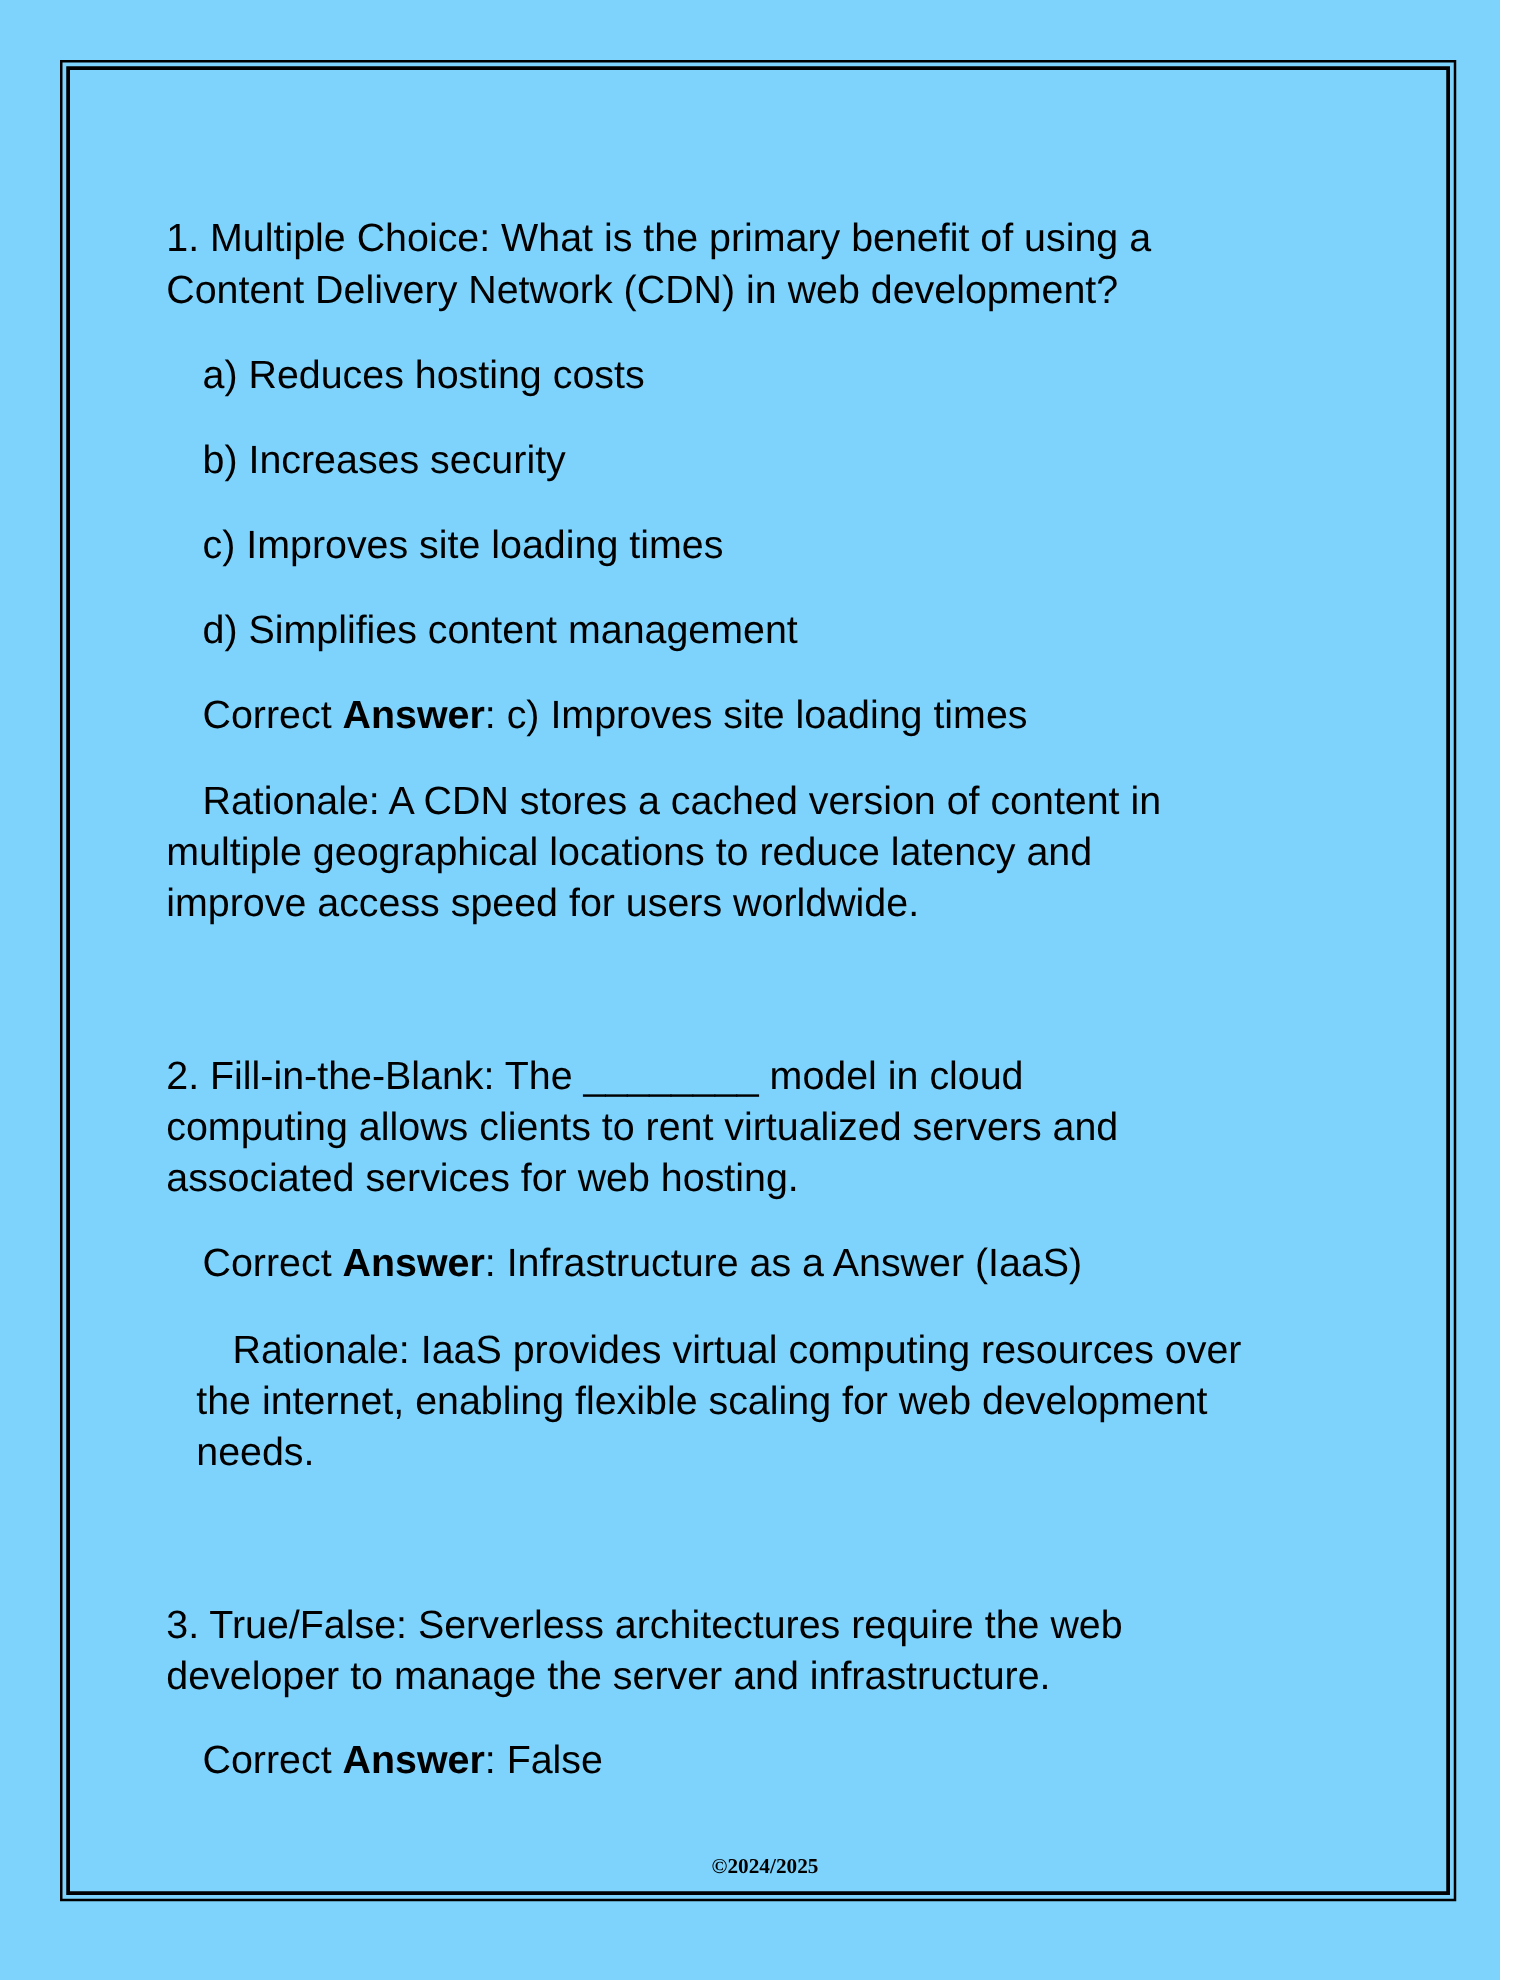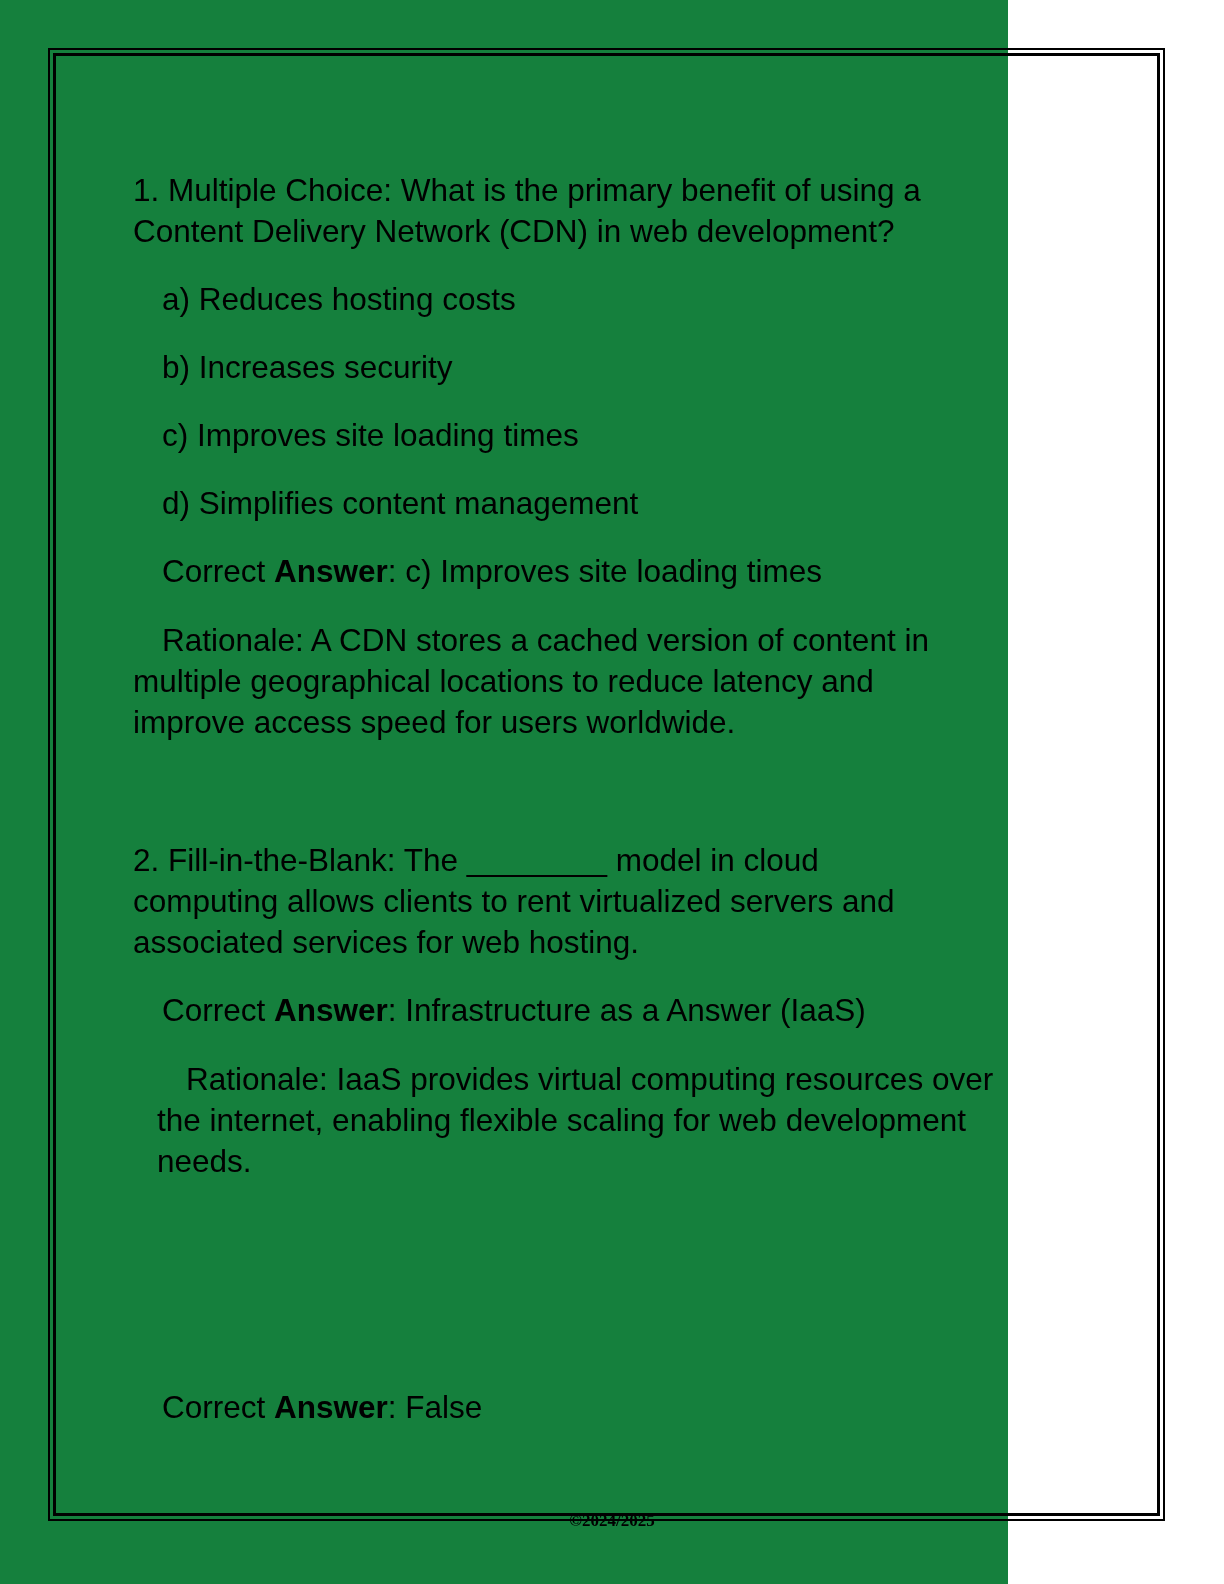--- a/index.html
+++ b/index.html
@@ -1,24 +1,24 @@
 <!DOCTYPE html>
 <html><head>
 <meta charset="utf-8">
 <style>
   html, body { margin:0; padding:0; background:#ffffff; }
   body { width:1224px; height:1584px; position:relative; overflow:hidden; }
-  .page { position:absolute; left:0; top:0; width:1008px; height:1584px; background:#15803d; }
+  .page { position:absolute; left:0; top:0; width:1200px; height:1584px; background:#7dd3fc; }
   .border-outer { position:absolute; left:48px; top:48px; width:1117px; height:1473px; border:2px solid #000; box-sizing:border-box; }
   .border-inner { position:absolute; left:53px; top:53px; width:1107px; height:1463px; border:3px solid #000; box-sizing:border-box; }
   .para { position:absolute; left:133px; font-family:"Liberation Sans", sans-serif; font-size:31.5px; color:#000; line-height:41px; }
   .para div { white-space:nowrap; }
   .indent { left:162px; }
   b { font-weight:bold; }
-  .footer { position:absolute; left:0; width:1224px; top:1483px; text-align:center; font-family:"Liberation Serif", serif; font-weight:bold; font-size:17px; color:#000;margin-top:28px; }
+  .footer { position:absolute; left:0; width:1224px; top:1483px; text-align:center; font-family:"Liberation Serif", serif; font-weight:bold; font-size:17px; color:#000; }
 </style>
 </head>
 <body>
 
 <div class="page">
   <div class="border-outer"></div>
   <div class="border-inner"></div>
 
   <div class="para" style="top:170px;">
     <div>1. Multiple Choice: What is the primary benefit of using a</div>
@@ -44,18 +44,22 @@
   </div>
   <div class="para indent" style="top:990px;">
     <div><span>Correct </span><b>Answer</b><span>: Infrastructure as a Answer (IaaS)</span></div>
   </div>
   <div class="para" style="top:1059px;margin-left:24px;">
     <div style="padding-left:29px;">Rationale: IaaS provides virtual computing resources over</div>
     <div>the internet, enabling flexible scaling for web development</div>
     <div>needs.</div>
   </div>
 
+  <div class="para" style="top:1279px;">
+    <div>3. True/False: Serverless architectures require the web</div>
+    <div>developer to manage the server and infrastructure.</div>
+  </div>
   <div class="para indent" style="top:1387px;">
     <div><span>Correct </span><b>Answer</b><span>: False</span></div>
   </div>
 
   <div class="footer">©2024/2025</div>
 </div>
 
 </body></html>

